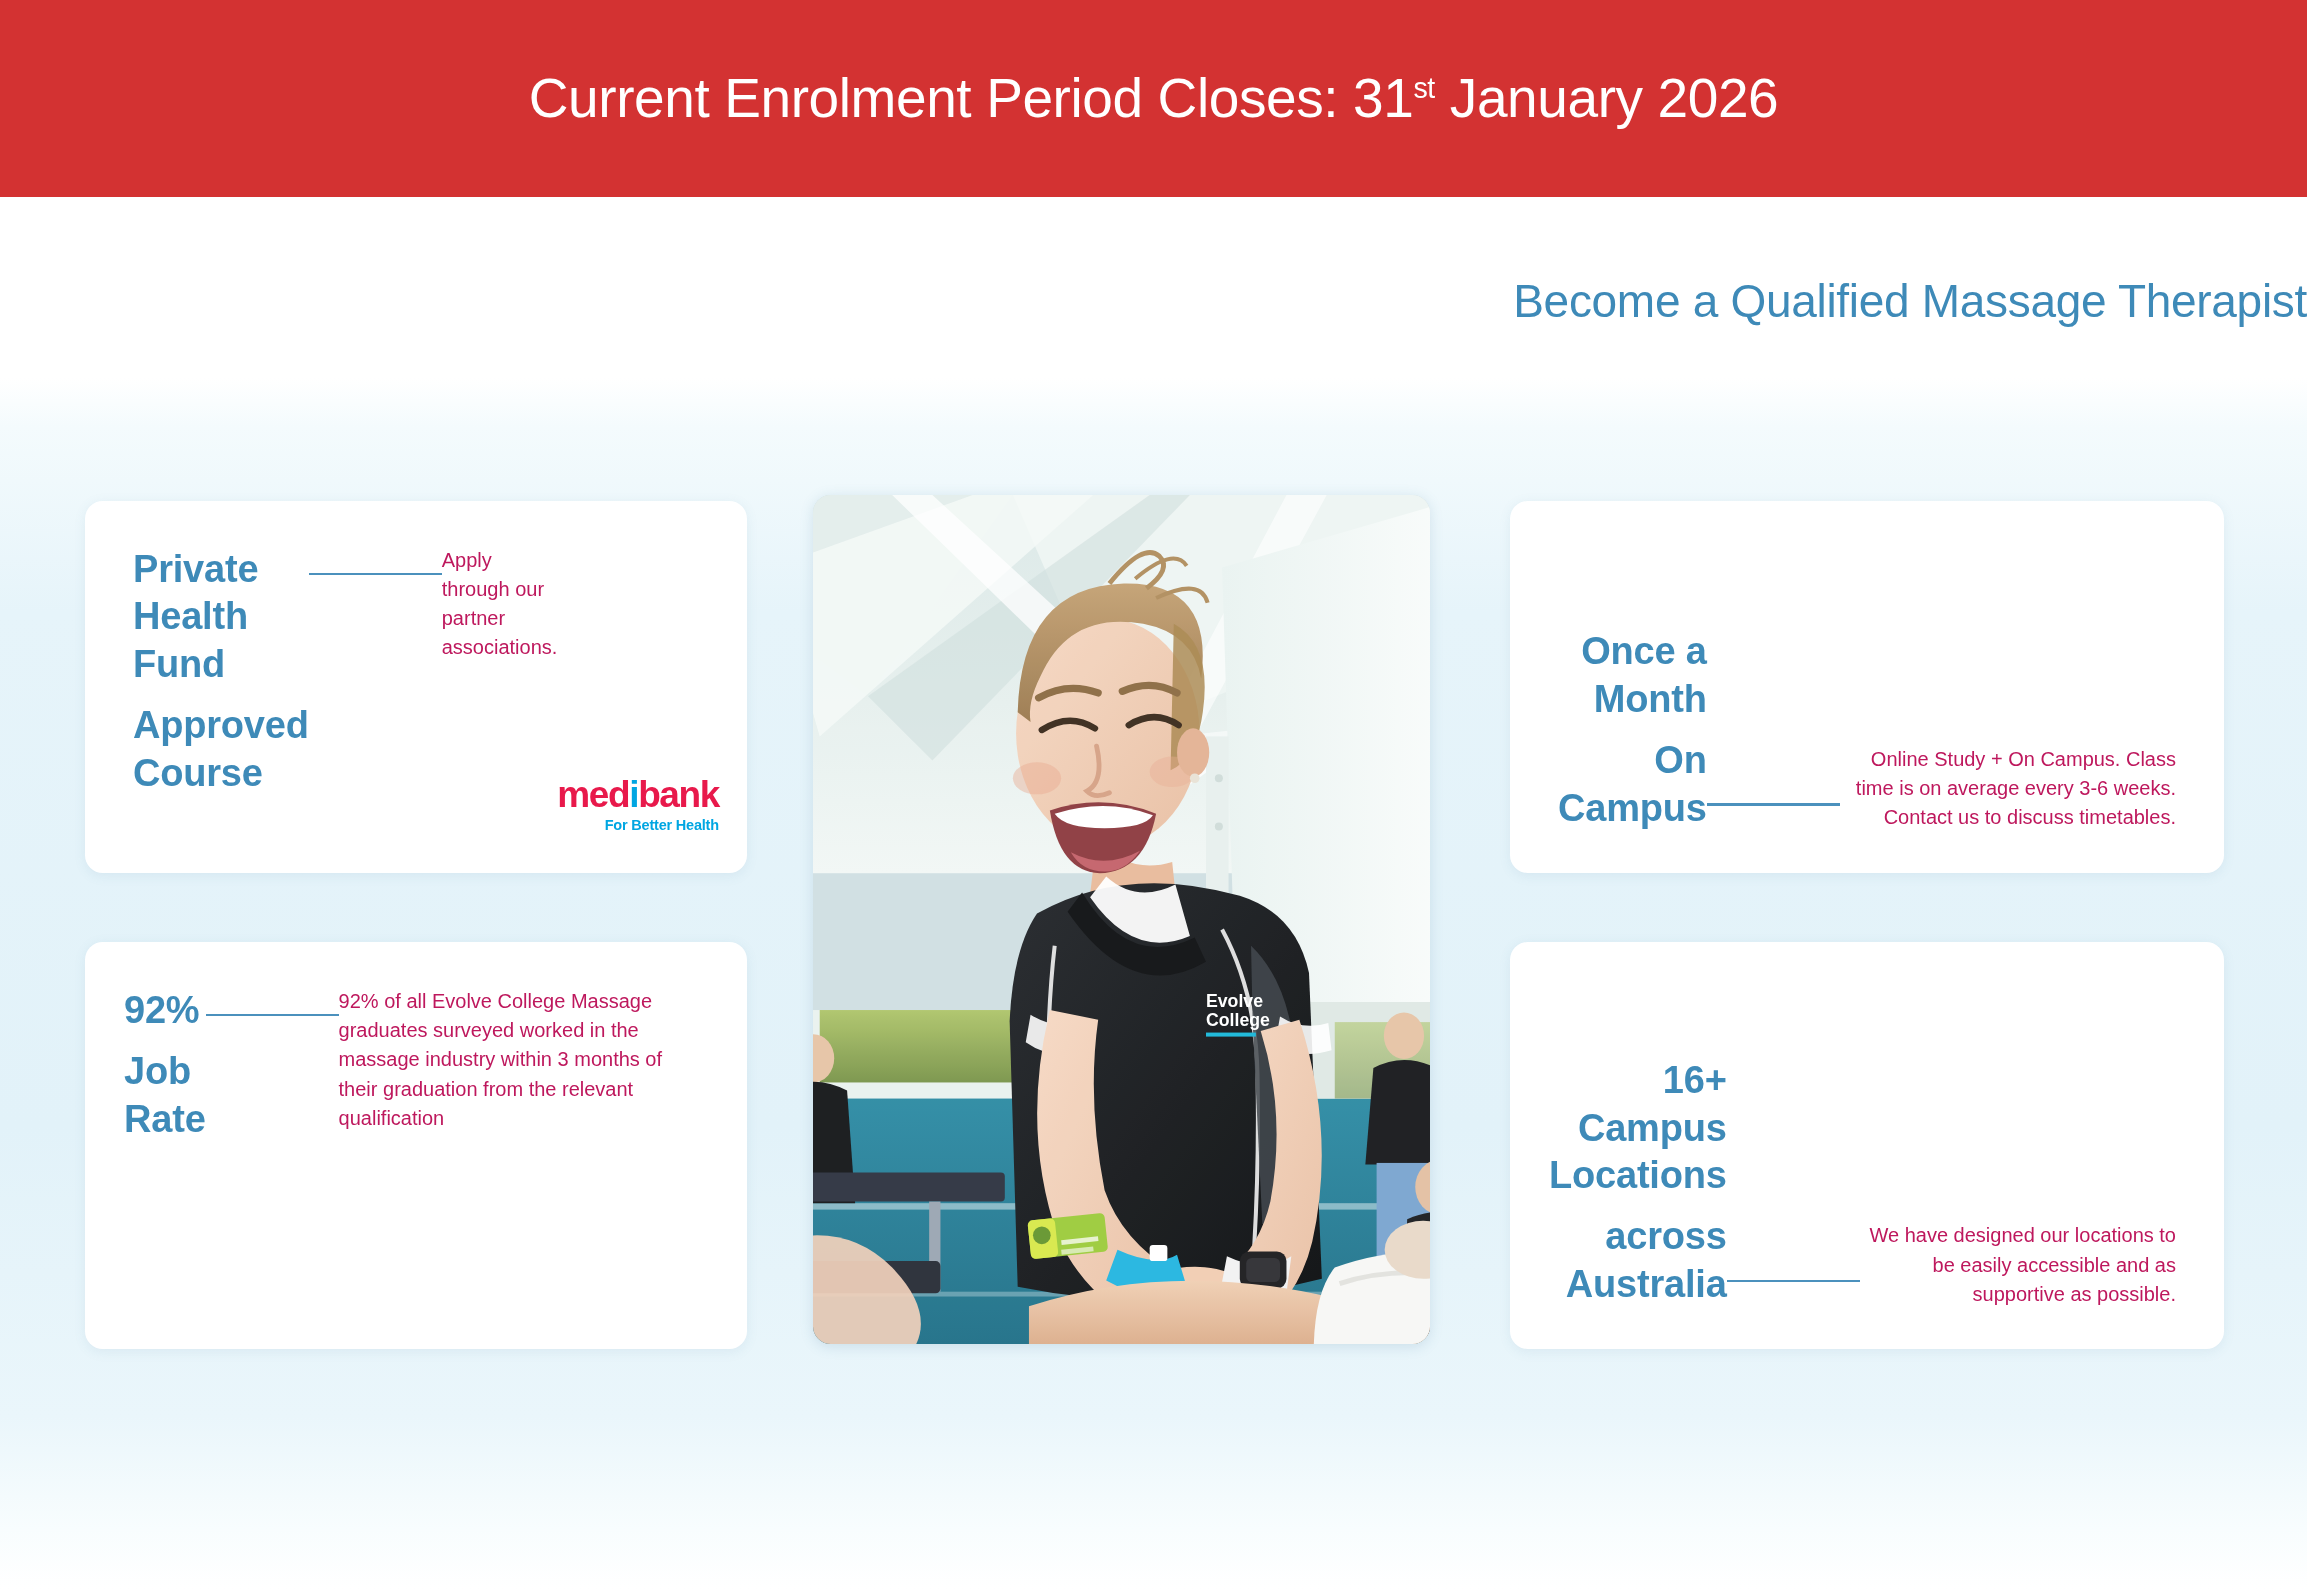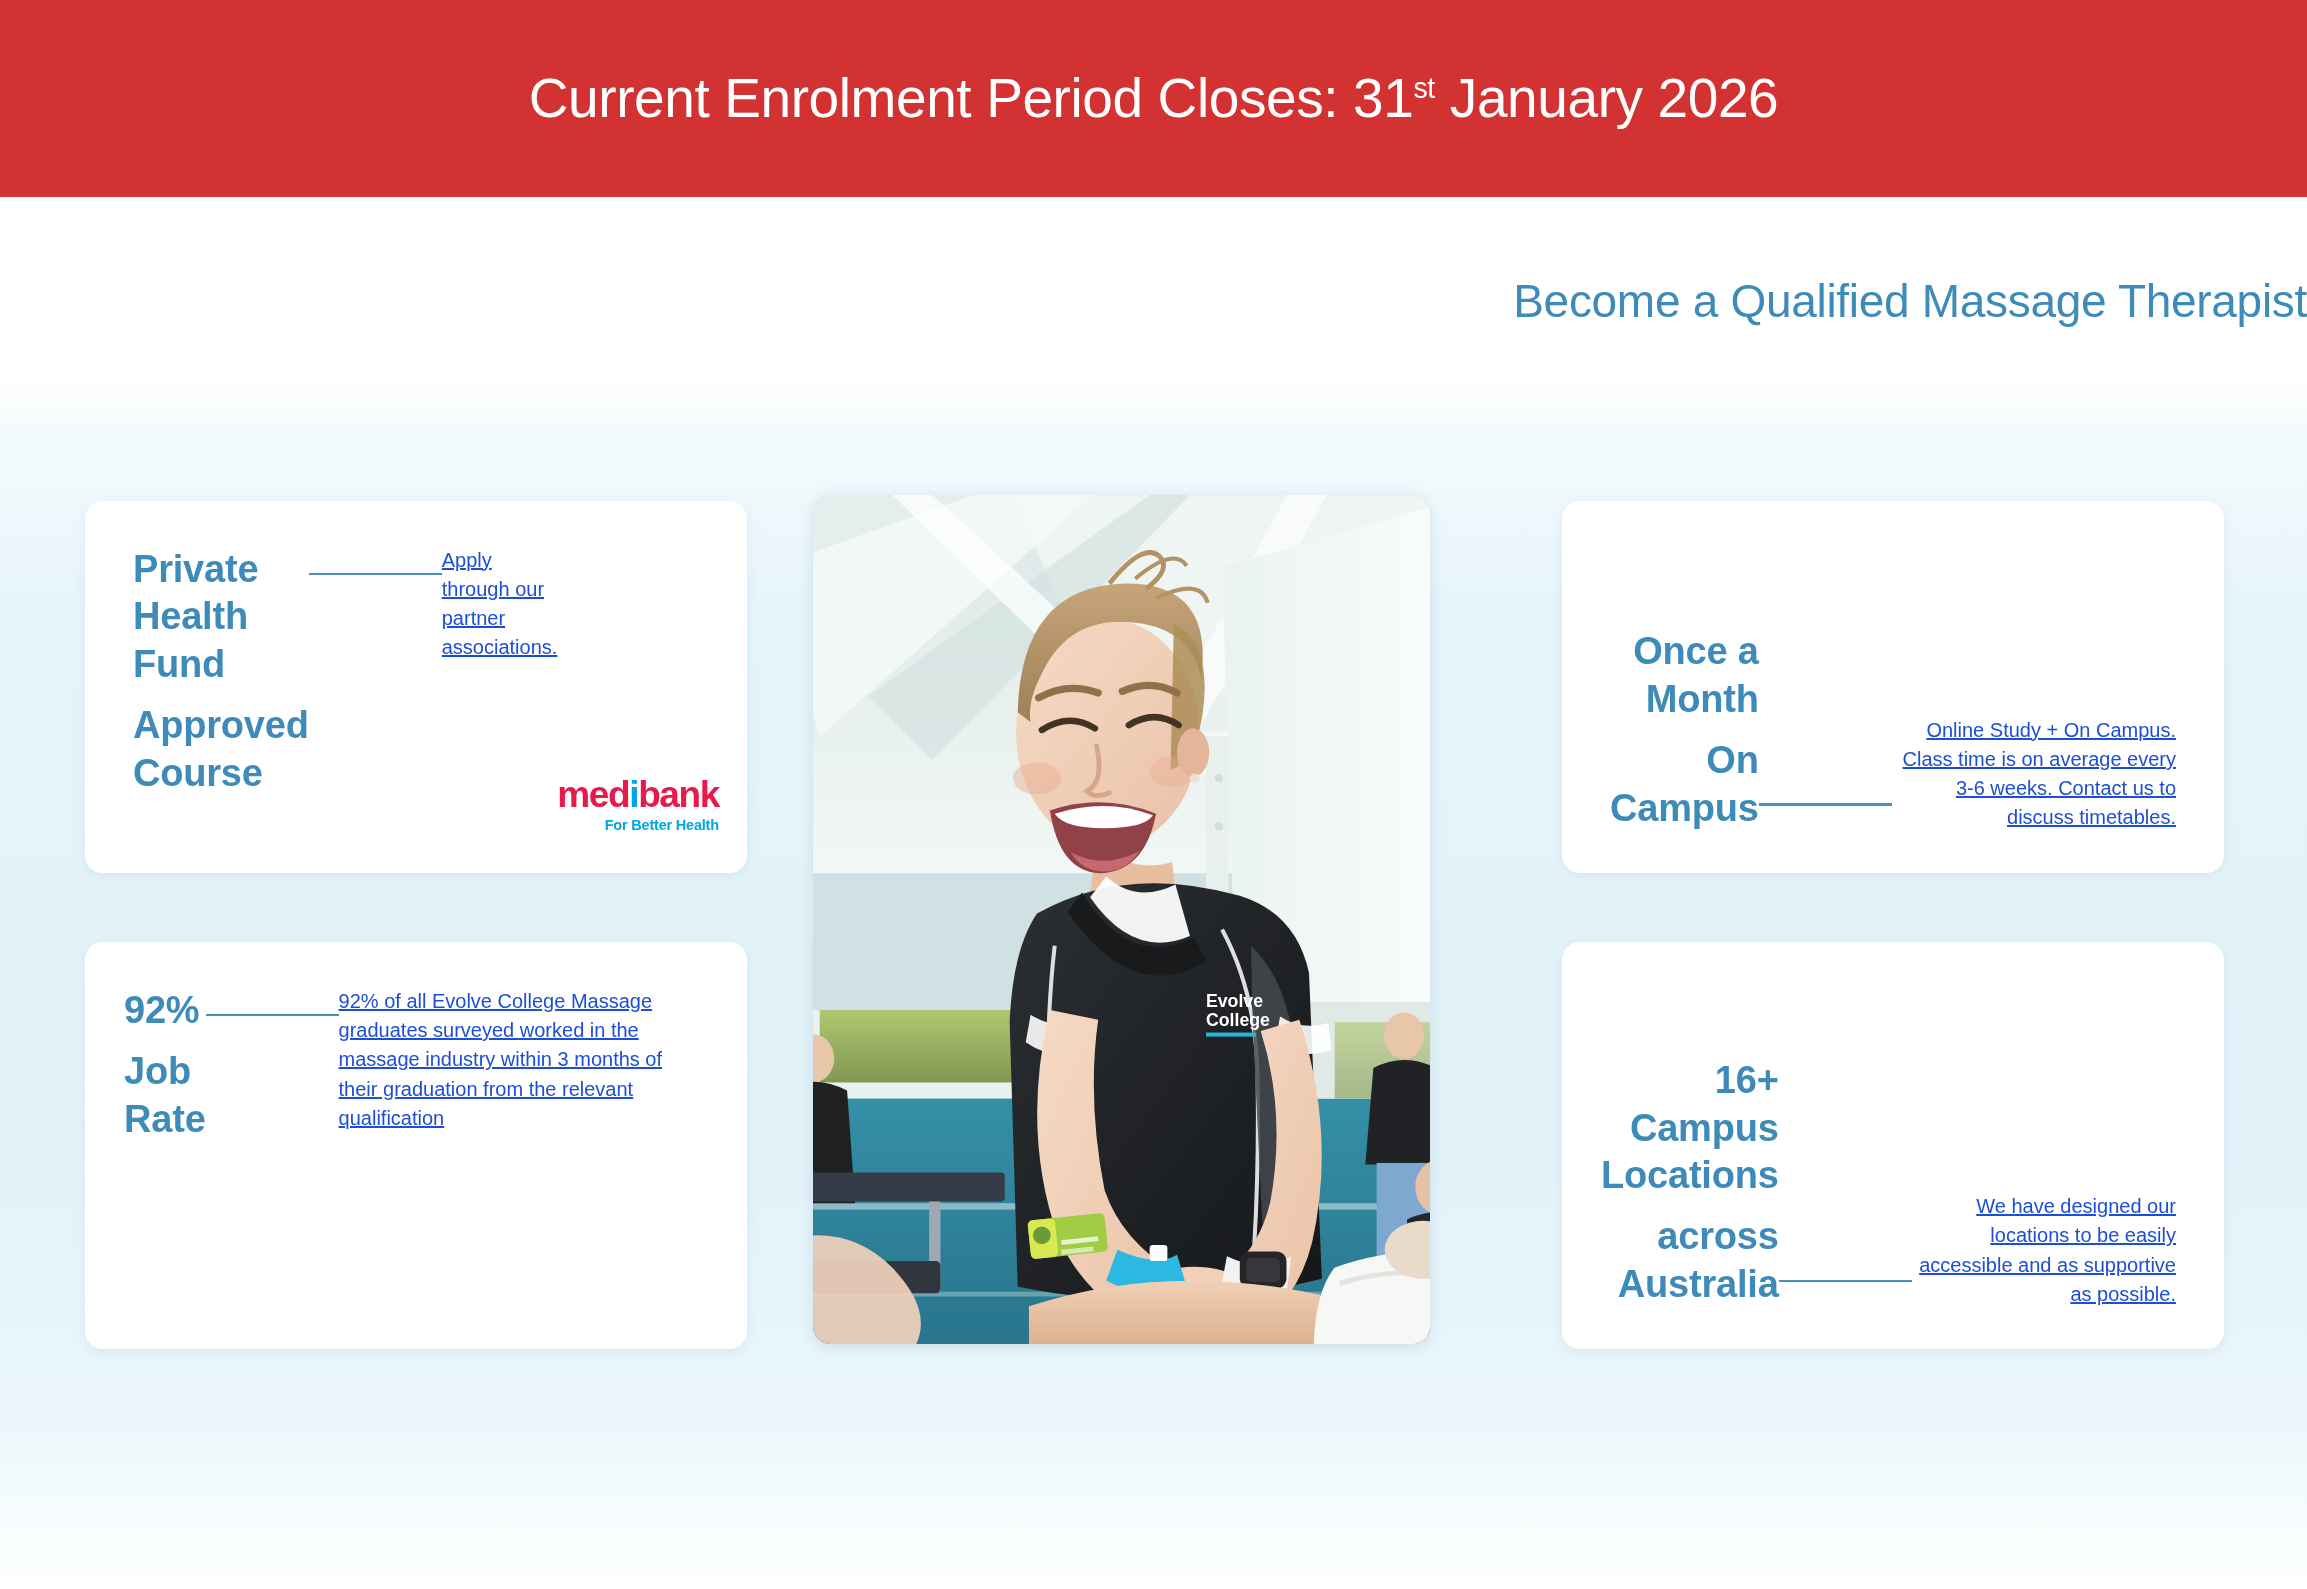--- a/index.html
+++ b/index.html
@@ -84,21 +84,21 @@
     position: absolute;
     background: #ffffff;
     border-radius: 17.7px;
     box-shadow: 0 2.4px 11.3px rgba(90, 140, 170, 0.10);
     padding: 45px 48px 40px 48px;
     display: flex;
     flex-direction: row;
   }
 
   .card-left  { left: 0px;    width: 662px; }
-  .card-right { right: 0px;   width: 662px; text-align: right; align-items: flex-end; }
+  .card-right { right: 0px;   width: 714px; text-align: right; align-items: flex-end; }
   .card-top    { top: 5.6px;    height: 372px; }
   .card-bottom { top: 447px;  height: 407px; padding-left: 39px; }
 
   .card-title {
     color: #3e8ab8;
     font-size: 38px;
     font-weight: 700;
     line-height: 1.26;
     letter-spacing: -0.2px;
   }
@@ -114,25 +114,24 @@
     width: 133px;
     height: 2.4px;
     background: #4b91bd;
     margin-top: 27px;
     margin-bottom: 27px;
     border: none;
     flex: none;
   }
 
   .card-body {
-    color: #1d4ed8;
+    color: #be185d;
     font-size: 20px;
     line-height: 1.46;
     font-weight: 400;
-    text-decoration: underline;
   }
 
   .card-left .card-body  { max-width: 563px; }
   .card-right .card-body { max-width: 555px; }
 
   
   .partner-logo {
     margin-top: auto;
     align-self: flex-end;
     text-align: right;

